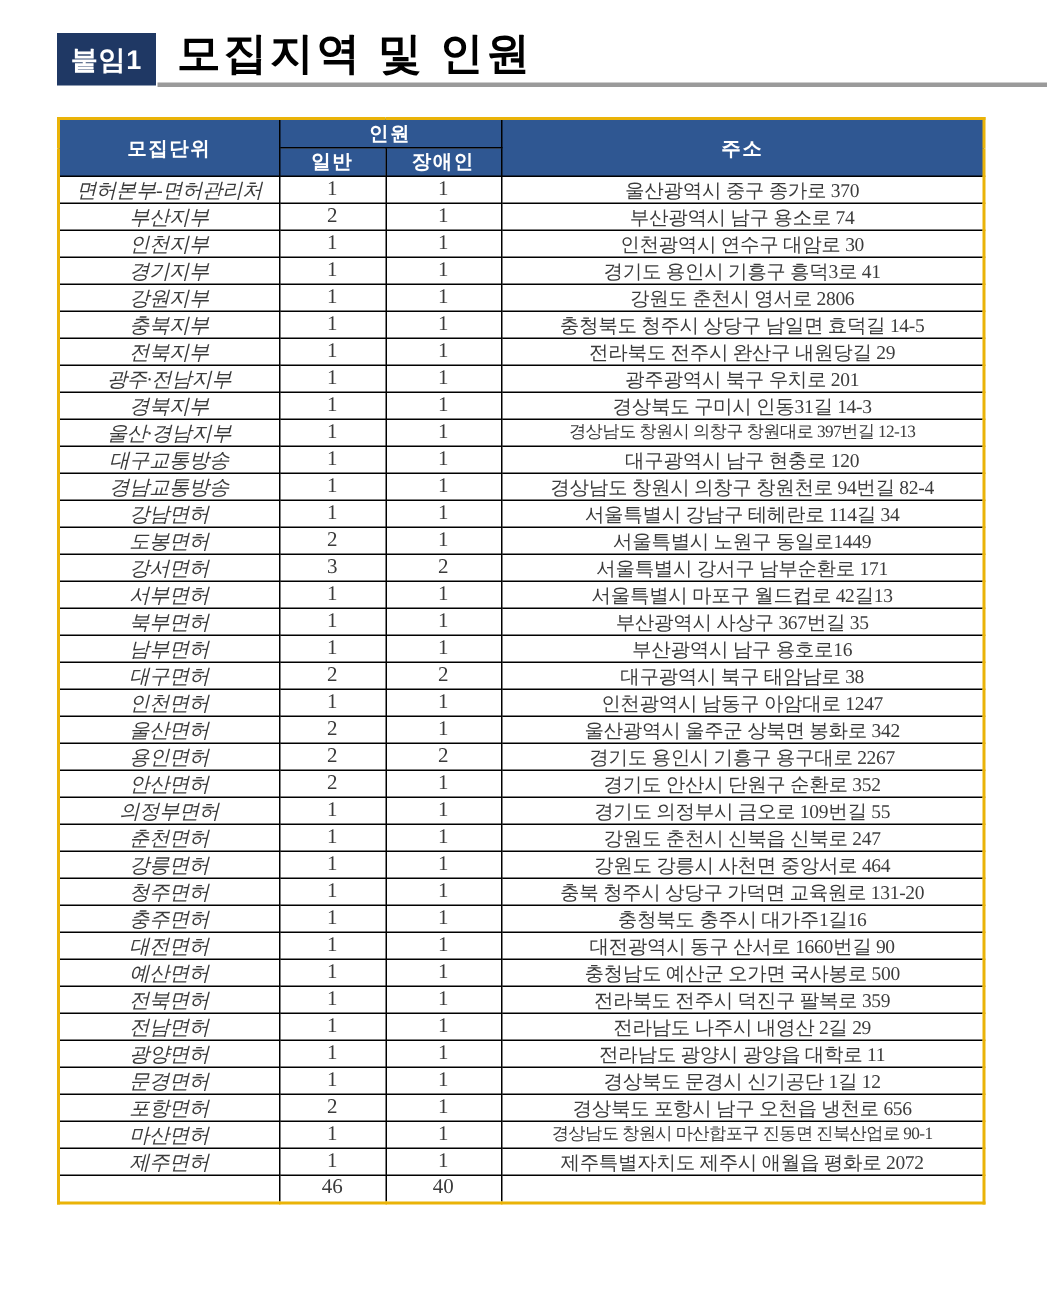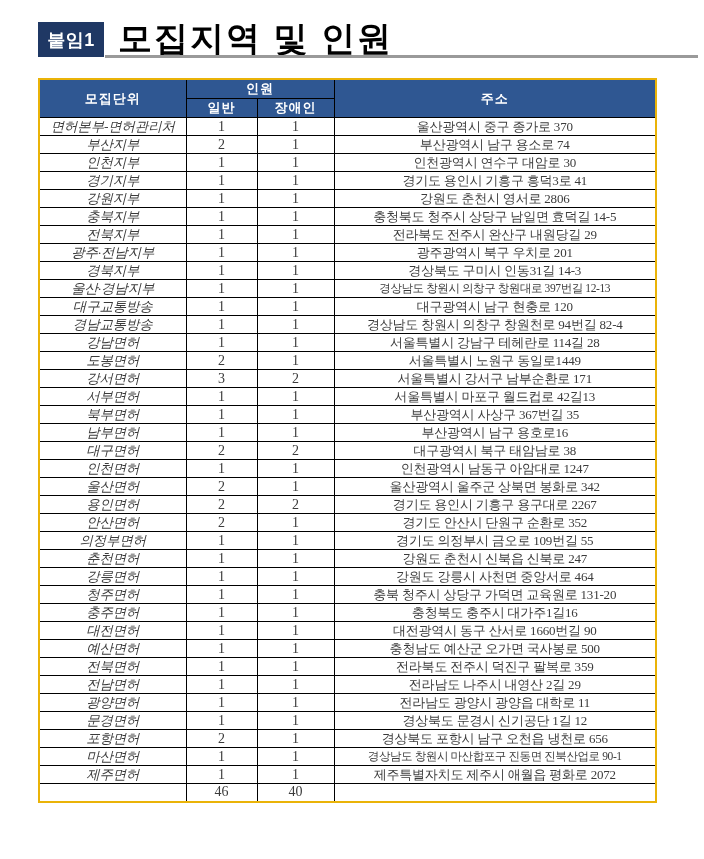--- a/index.html
+++ b/index.html
@@ -19,21 +19,21 @@
     background: #1F3864;
     color: #ffffff;
     font-family: "Liberation Sans", "DejaVu Sans", sans-serif;
     font-weight: bold; font-size: 18px;
     display: flex; align-items: center; justify-content: center;
     letter-spacing: 0.5px;
   }
   .page-title {
     position: absolute; left: 80px; top: -6px;
     font-family: "Liberation Sans", "DejaVu Sans", sans-serif;
-    font-weight: bold; font-size: 34px; color: #000;
+    font-weight: bold; font-size: 29px; color: #000;
     letter-spacing: 2px; white-space: nowrap;
   }
   .title-underline {
     position: absolute; left: 67px; top: 33px;
     width: 593px; height: 3px; background: #9a9a9a;
   }
 
   
   table.roster {
     position: absolute; left: 38px; top: 78px;
@@ -167,21 +167,21 @@
         <tr>
           <td class="unit-col">경남교통방송</td>
           <td class="num-col">1</td>
           <td class="num-col">1</td>
           <td class="addr-col">경상남도 창원시 의창구 창원천로 94번길 82-4</td>
         </tr>
         <tr>
           <td class="unit-col">강남면허</td>
           <td class="num-col">1</td>
           <td class="num-col">1</td>
-          <td class="addr-col">서울특별시 강남구 테헤란로 114길 28</td>
+          <td class="addr-col">서울특별시 강남구 테헤란로 114길 34</td>
         </tr>
         <tr>
           <td class="unit-col">도봉면허</td>
           <td class="num-col">2</td>
           <td class="num-col">1</td>
           <td class="addr-col">서울특별시 노원구 동일로1449</td>
         </tr>
         <tr>
           <td class="unit-col">강서면허</td>
           <td class="num-col">3</td>

